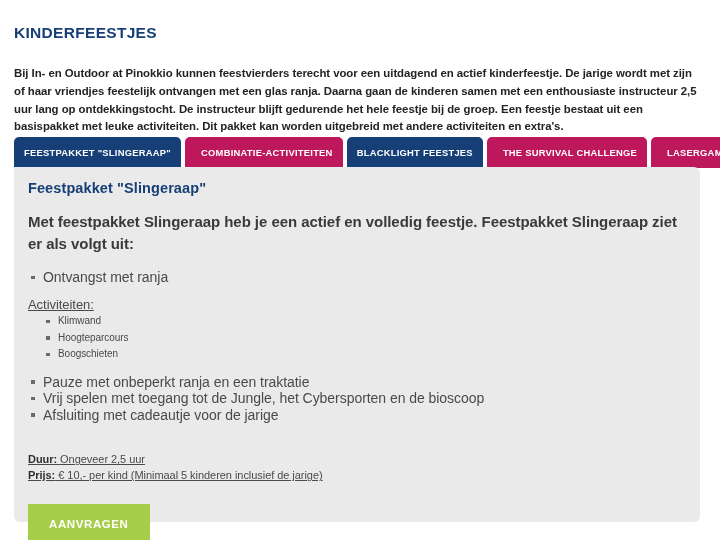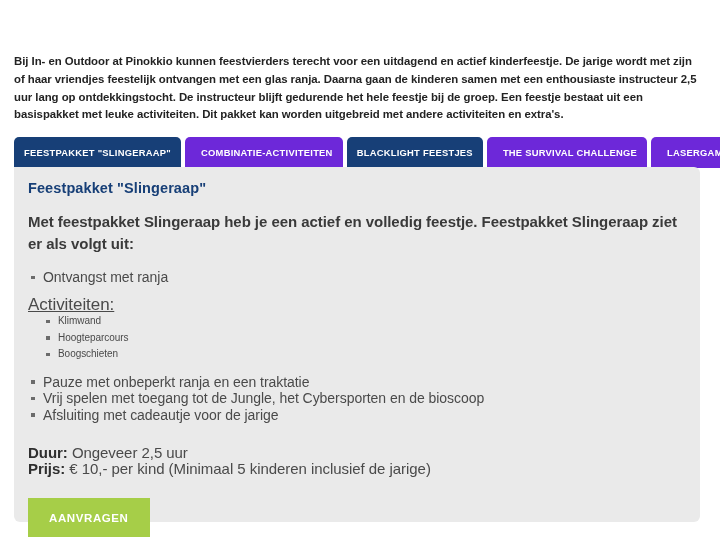--- a/index.html
+++ b/index.html
@@ -32,21 +32,21 @@
     color: #173F77;
     font-family: "Liberation Sans", sans-serif;
     text-transform: uppercase;
     line-height: 1.2;
   }
 
   
   .intro {
     position: absolute;
     left: 14px;
-    top: 42px;
+    top: 54px;
     width: 686px;
     font-size: 11.4px;
     font-weight: bold;
     color: #232323;
     line-height: 17.6px;
     text-align: left;
     letter-spacing: -0.05px;
   }
 
   
@@ -70,21 +70,21 @@
     color: #ffffff;
     font-size: 9.4px;
     font-weight: bold;
     letter-spacing: 0.25px;
     white-space: nowrap;
     text-transform: uppercase;
     cursor: pointer;
     font-family: "Liberation Sans", sans-serif;
   }
   .tab.navy  { background: #173F77; }
-  .tab.green { background: #6d28d9; padding-left: 16px; }
+  .tab.green { background: #be185d; padding-left: 16px; }
 
   
   .panel {
     position: absolute;
     left: 14px;
     top: 167px;
     width: 686px;
     height: 355px;
     background: #EAEAEA;
     border-radius: 0 6px 6px 6px;
@@ -134,21 +134,21 @@
     left: 3px;
     top: 6.5px;
     width: 3.5px;
     height: 3.5px;
     background: #6b6b6b;
   }
 
   li.plain-item { }
 
   .group-label {
-    font-size: 17px;
+    font-size: 13px;
     color: #4A4A4A;
     line-height: 16.5px;
     text-decoration: underline;
     letter-spacing: -0.05px;
   }
 
   ul.sublist {
     list-style: none;
     margin: 0;
     padding: 0 0 0 15px;
@@ -167,25 +167,26 @@
     left: 3px;
     top: 6.5px;
     width: 3.5px;
     height: 3.5px;
     background: #6b6b6b;
   }
 
   .spacer-sm { height: 11px; }
 
   .meta {
-    margin-top: 22px;
-    font-size: 15px;
+    margin-top: 28px;
+    font-size: 11px;
     color: #4A4A4A;
     line-height: 16px;
     letter-spacing: -0.05px;
+    text-decoration: underline;
   }
   .meta .lbl {
     font-weight: bold;
     color: #2F2F2F;
   }
 
   .cta {
     margin-top: 21px;
     display: inline-flex;
     align-items: center;
@@ -202,20 +203,21 @@
     letter-spacing: 0.6px;
     text-transform: uppercase;
     cursor: pointer;
   }
 </style>
 </head>
 <body>
 
 <div id="page">
 
+  <h1 class="page-title">KINDERFEESTJES</h1>
 
   <p class="intro">Bij In- en Outdoor at Pinokkio kunnen feestvierders terecht voor een uitdagend en actief kinderfeestje. De jarige wordt met zijn of haar vriendjes feestelijk ontvangen met een glas ranja. Daarna gaan de kinderen samen met een enthousiaste instructeur 2,5 uur lang op ontdekkingstocht. De instructeur blijft gedurende het hele feestje bij de groep. Een feestje bestaat uit een basispakket met leuke activiteiten. Dit pakket kan worden uitgebreid met andere activiteiten en extra's.</p>
 
   <div class="tabs">
     <div class="tab navy">FEESTPAKKET "SLINGERAAP"</div>
     <div class="tab green">COMBINATIE-ACTIVITEITEN</div>
     <div class="tab navy">BLACKLIGHT FEESTJES</div>
     <div class="tab green">THE SURVIVAL CHALLENGE</div>
     <div class="tab green">LASERGAMEN</div>
 

